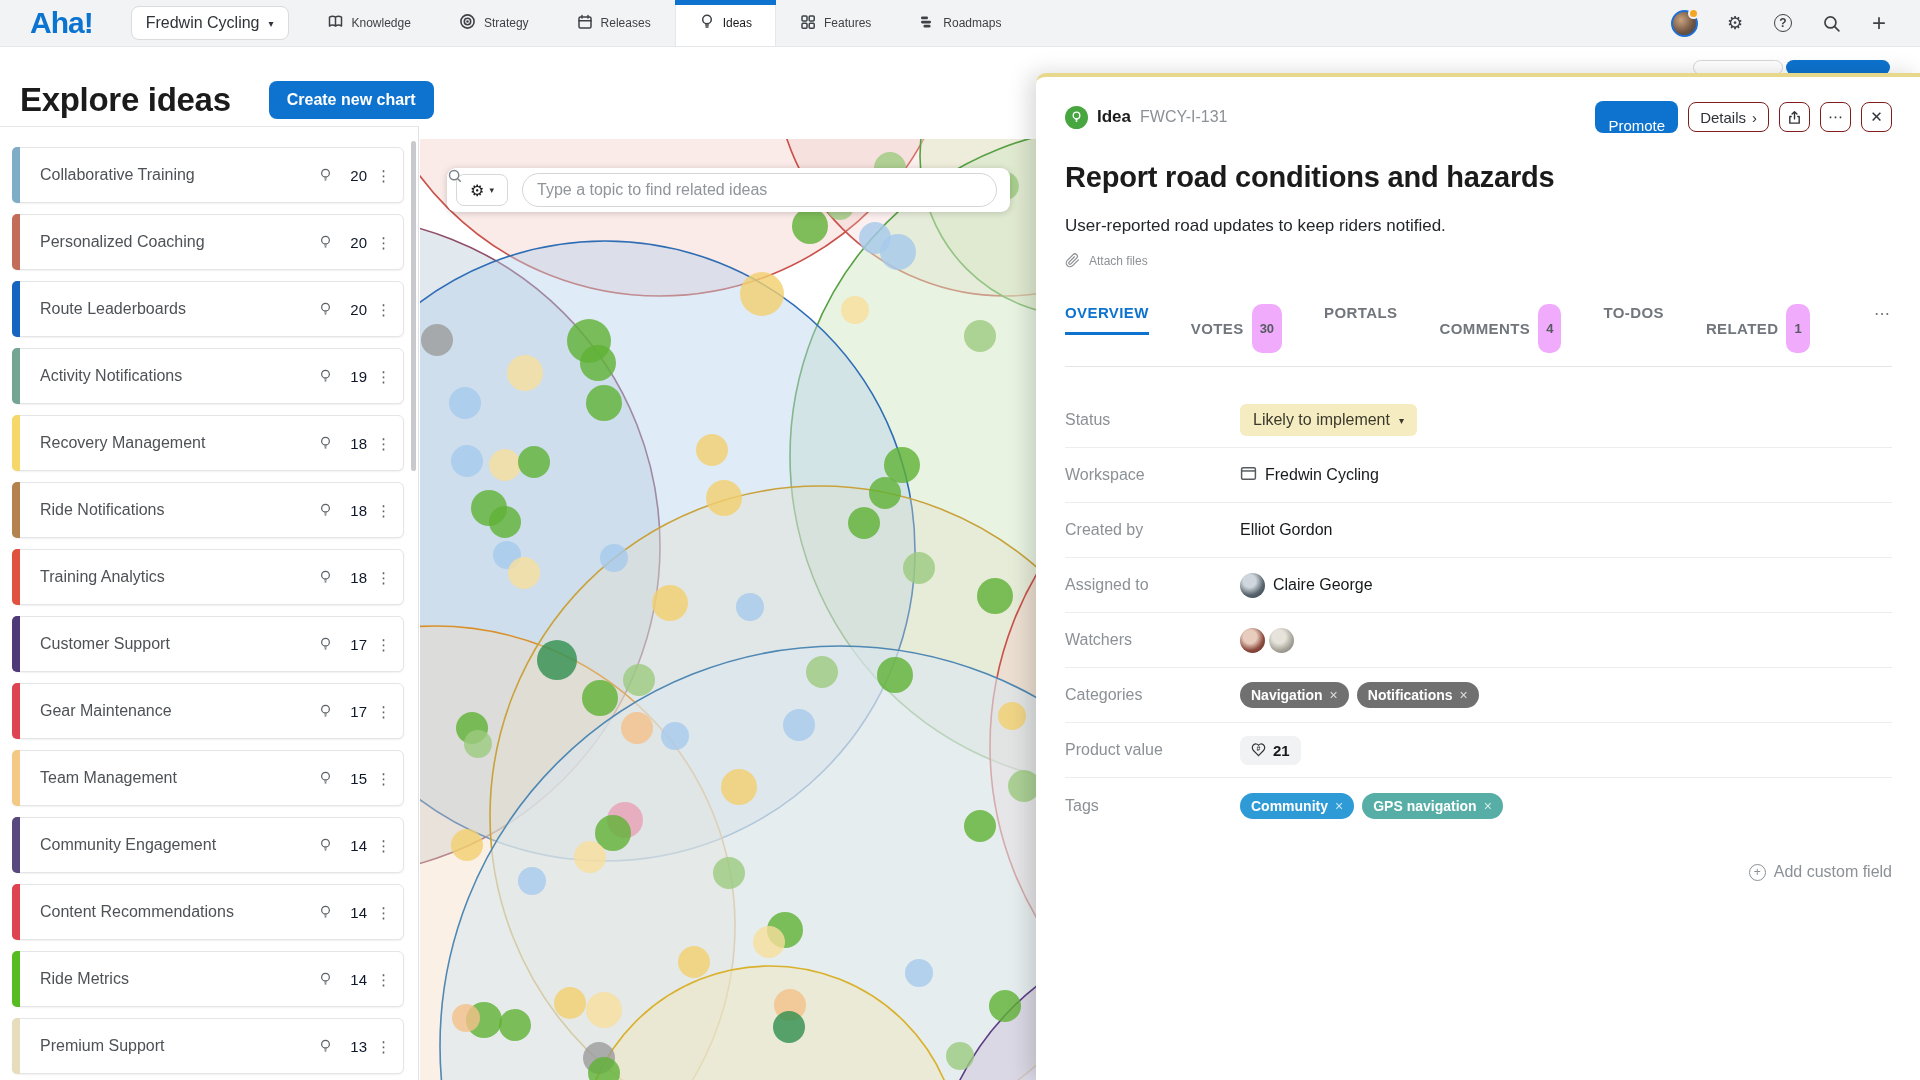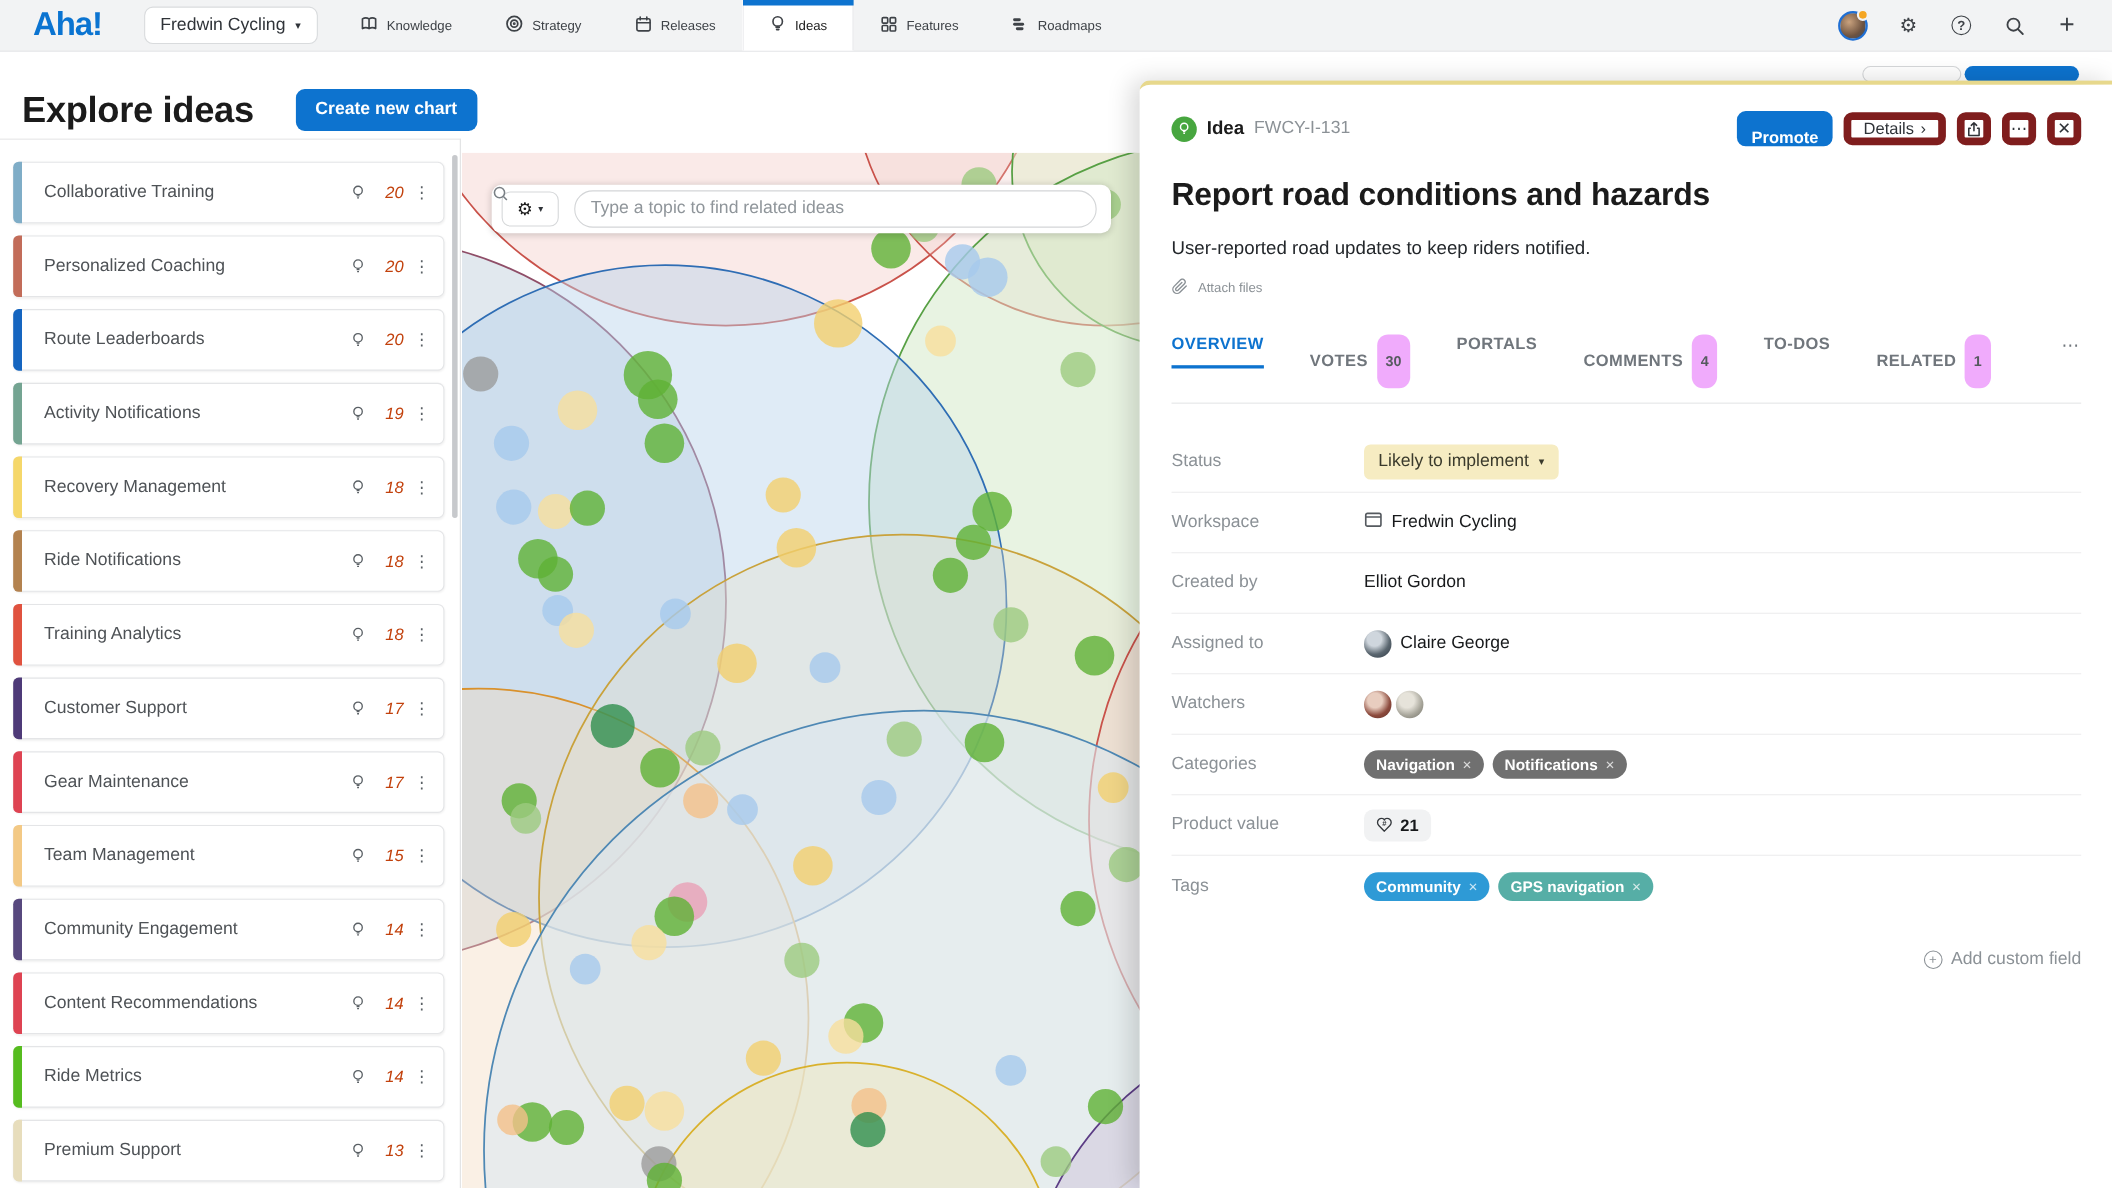--- a/index.html
+++ b/index.html
@@ -44,21 +44,21 @@
     border-top: 1px solid #e5e6e7; border-right: 1px solid #e0e1e3; z-index: 2; overflow: hidden; }
   .sidebar-head { display: flex; align-items: center; margin: 16px 26px 0 37px; }
   .sidebar-title { font-size: 21px; font-weight: 700; color: #33373b; flex: 1; }
   .collapse { font-size: 20px; color: #5a6065; cursor: pointer; }
   .theme-list { margin-top: 20px; }
   .theme-item { position: relative; height: 56px; margin: 0 14px 11px 12px; background: #fff;
     border: 1px solid #e4e5e7; border-radius: 6px; box-shadow: 0 1px 2px rgba(0,0,0,0.06);
     display: flex; align-items: center; padding: 0 12px 0 27px; cursor: pointer; }
   .theme-accent { position: absolute; left: -1px; top: -1px; bottom: -1px; width: 8px; border-radius: 5px 0 0 5px; }
   .theme-label { flex: 1; font-size: 16px; color: #4e5256; white-space: nowrap; overflow: hidden; }
-  .theme-count { display: flex; align-items: center; gap: 17px; color: #c2410c; font-size: 15px; font-style: italic; }
+  .theme-count { display: flex; align-items: center; gap: 17px; color: #0f172a; font-size: 15px; }
   .theme-count svg { stroke: #5a6065; fill: none; stroke-width: 1.3; }
   .kebab { font-size: 15px; color: #5a6065; margin-left: 9px; cursor: pointer; line-height: 1; }
   .scroll-thumb { position: absolute; right: 2px; top: 14px; width: 5px; height: 330px; background: #c7c9cc; border-radius: 3px; }
 
   
   .chart-area { position: absolute; left: 420px; top: 126px; width: 617px; height: 954px; overflow: hidden; background: #fff; z-index: 1; }
   .chart-area svg { position: absolute; left: 0; top: 0; }
   .floating-toolbar { position: absolute; left: 27px; top: 42px; width: 563px; height: 44px; background: #fff;
     border-radius: 9px; box-shadow: 0 1px 7px rgba(0,0,0,0.18); display: flex; align-items: center; z-index: 2; }
   .gear-btn { margin-left: 9px; width: 52px; height: 32px; border: 1px solid #d6d8da; border-radius: 8px; background: #fff;
@@ -75,22 +75,22 @@
     border-top: 4px solid #e7d88c; border-radius: 10px 0 0 0;
     box-shadow: -7px 0 22px rgba(0,0,0,0.15); z-index: 5; padding: 0 28px 0 29px; }
   .panel-head { display: flex; align-items: center; margin-top: 24px; height: 32px; }
   .idea-badge { width: 23px; height: 23px; border-radius: 50%; background: #47a63f; display: flex;
     align-items: center; justify-content: center; margin-right: 9px; }
   .idea-badge svg { stroke: #fff; fill: none; stroke-width: 1.6; }
   .rec-type { font-size: 17px; font-weight: 700; margin-right: 9px; }
   .rec-id { font-size: 16px; color: #8b9196; flex: 1; }
   .panel-actions { display: flex; align-items: center; gap: 10px; }
   .btn-promote { background: #0d73cf; color: #fff; border: none; border-radius: 8px; height: 30px; padding: 16px 13px;
-    font-size: 15px; font-weight: 700; cursor: pointer; font-family: inherit; }
-  .btn-outline { background: #fff; border: 7px solid #7f1d1d; border-radius: 8px; height: 30px; padding: 0 11px;
+    font-size: 15px; font-weight: 400; cursor: pointer; font-family: inherit; }
+  .btn-outline { background: #fff; border: 1px solid #7f1d1d; border-radius: 8px; height: 30px; padding: 0 11px;
     font-size: 15px; color: #2f3338; cursor: pointer; display: flex; align-items: center; gap: 6px; font-family: inherit; }
   .btn-icon { width: 31px; height: 30px; padding: 0; justify-content: center; font-size: 15px; }
   .btn-icon svg { stroke: #2f3338; fill: none; stroke-width: 1.5; stroke-linecap: round; stroke-linejoin: round; }
   .panel-title { margin-top: 28px; font-size: 29px; font-weight: 700; letter-spacing: -0.2px; cursor: text; }
   .panel-desc { margin-top: 22px; font-size: 17px; color: #23272b; cursor: text; }
   .attach-row { margin-top: 17px; display: flex; align-items: center; gap: 9px; color: #8b9196; font-size: 12px; cursor: pointer; }
   .attach-row svg { stroke: #8b9196; fill: none; stroke-width: 1.6; stroke-linecap: round; }
 
   .tabs { margin-top: 36px; display: flex; align-items: flex-start; gap: 42px; border-bottom: 1px solid #e4e5e7; }
   .tab { font-size: 15px; font-weight: 700; letter-spacing: 0.4px; color: #70767c; padding-bottom: 13px;

